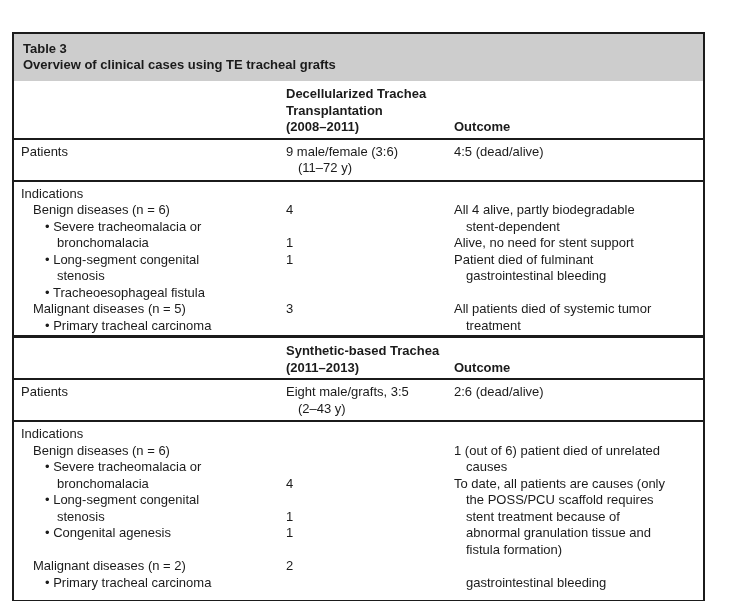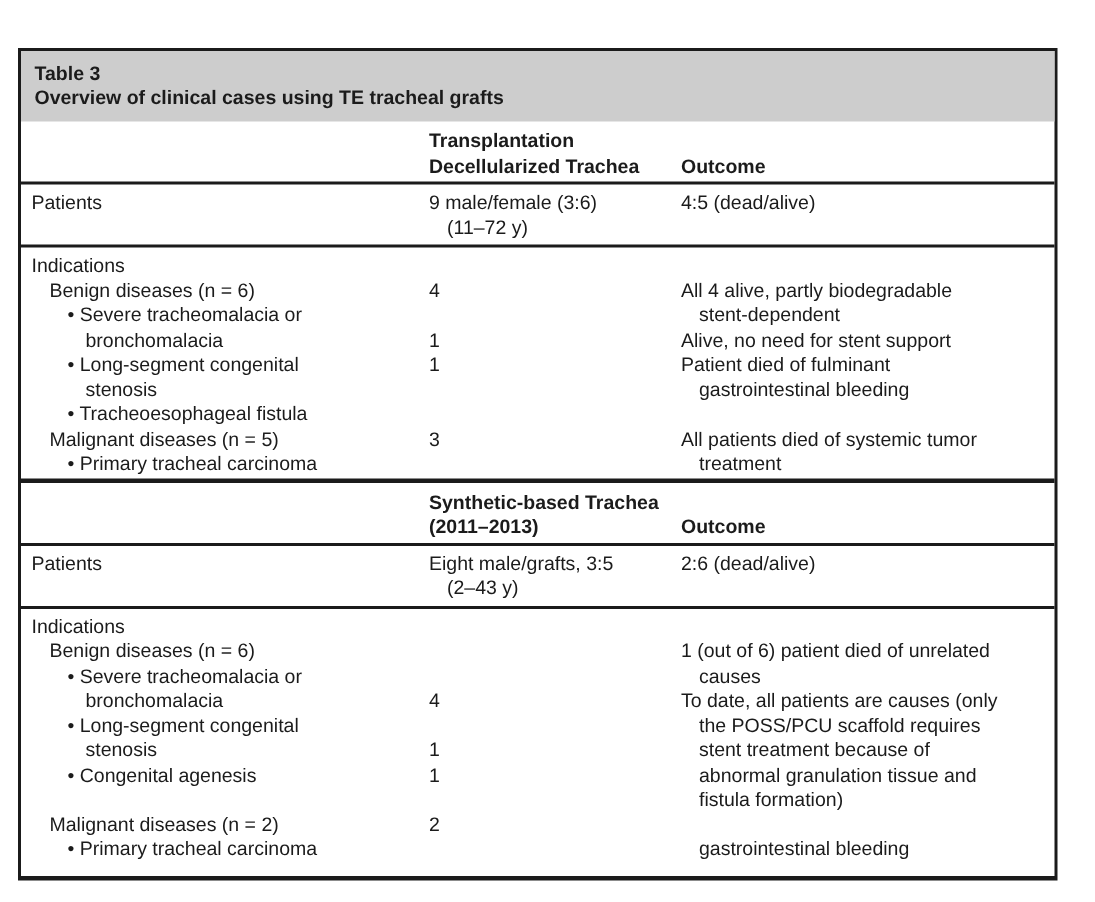--- a/index.html
+++ b/index.html
@@ -41,22 +41,23 @@
     <div>Table 3</div>
     <div>Overview of clinical cases using TE tracheal grafts</div>
   </div>
 
   <div class="tbl">
 
     <div id="sec0">
       <div class="grid hdr">
         <div class="c1b"></div>
         <div class="bold">
+            <div class="ln">Decellularized Trachea</div>
             <div class="ln">Transplantation</div>
-            <div class="ln">Decellularized Trachea</div>
+            <div class="ln">(2008–2011)</div>
           </div>
         <div class="bold ln">Outcome</div>
       </div>
 
       <div class="grid patients">
         <div class="c1b ln">Patients</div>
         <div>
             <div class="ln">9 male/female (3:6)</div>
             <div class="ln cont">(11–72 y)</div>
           </div>

